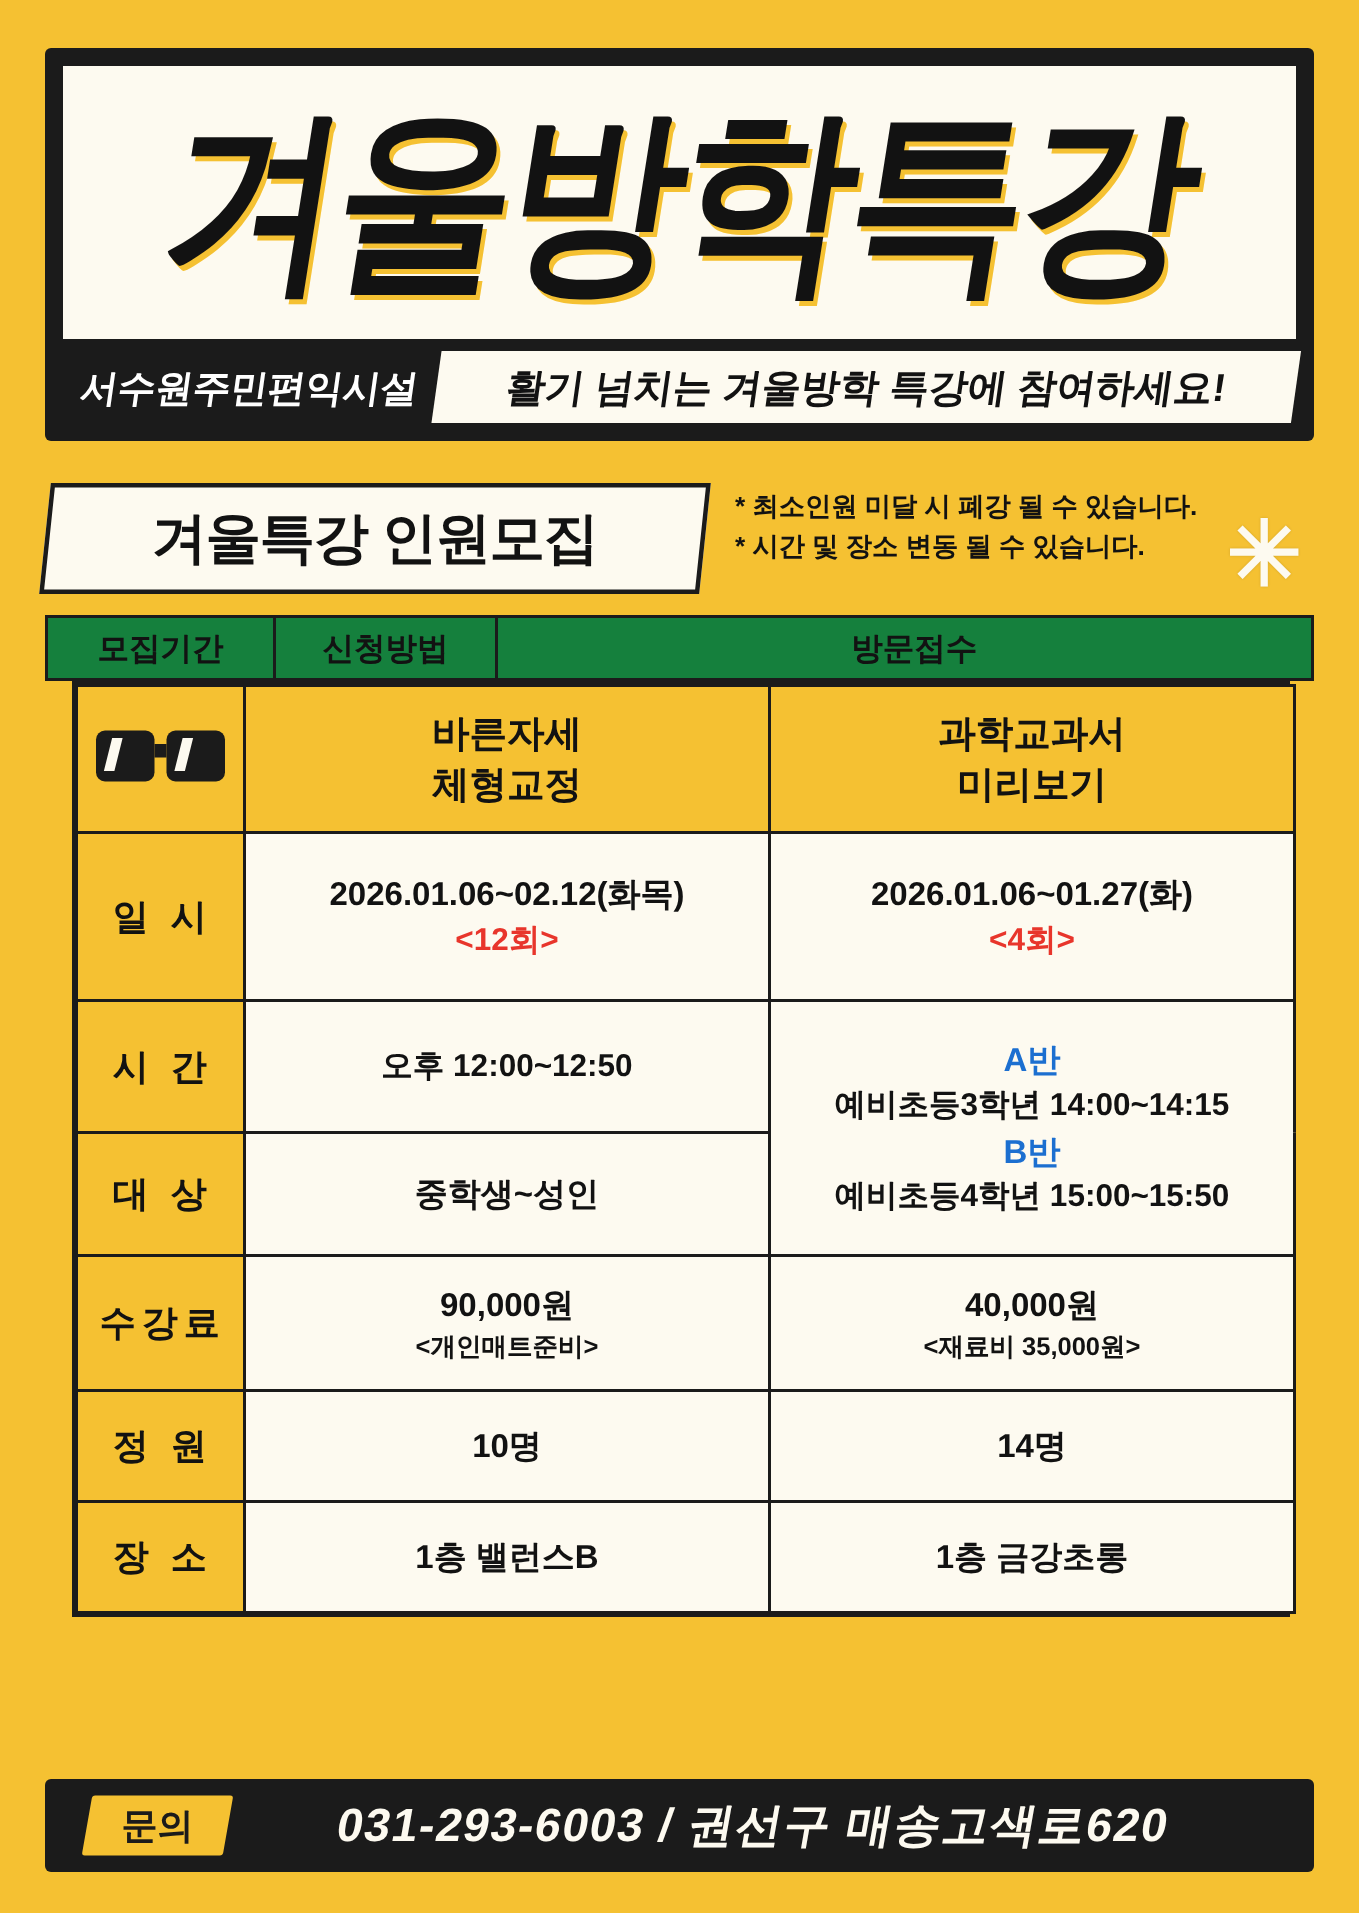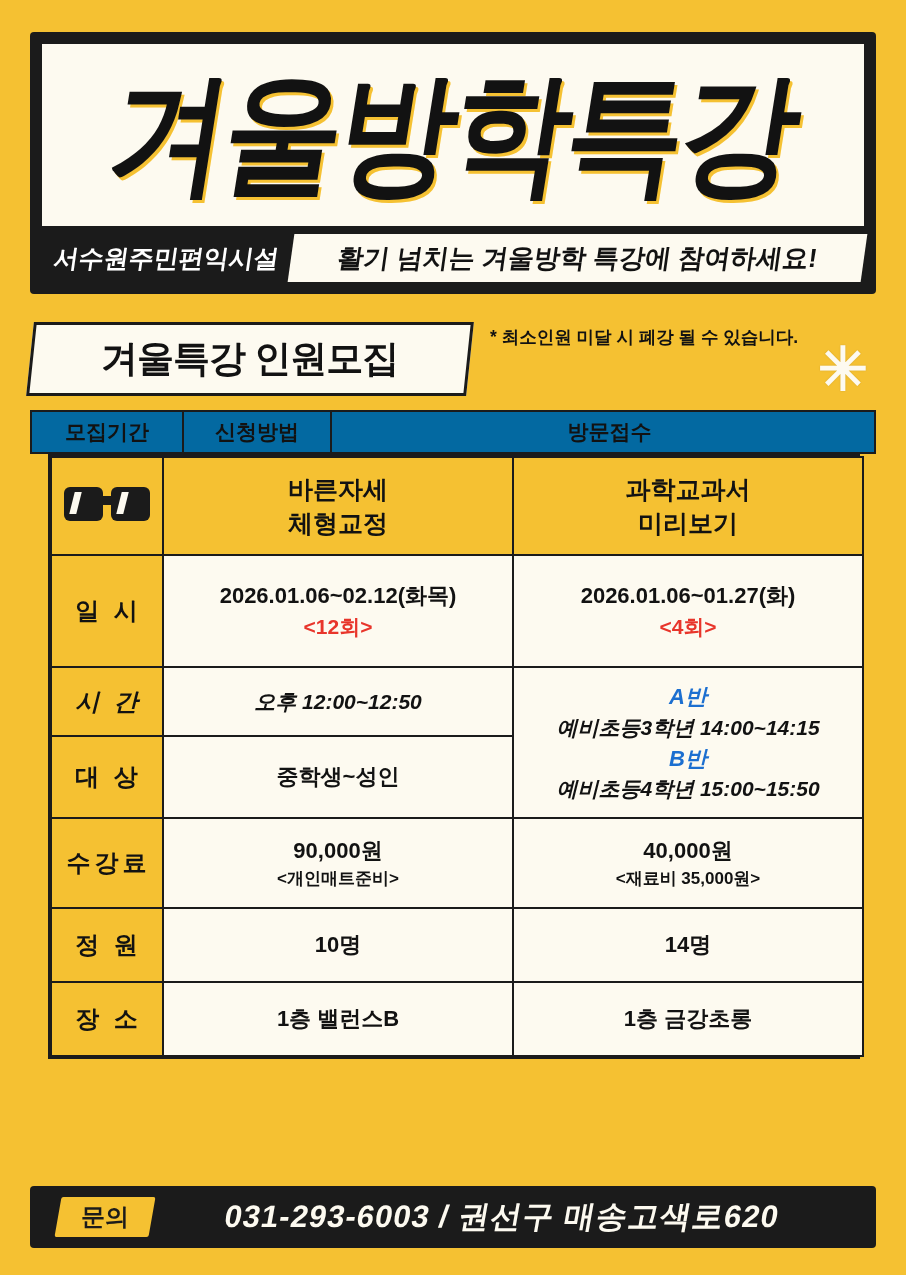--- a/index.html
+++ b/index.html
@@ -129,21 +129,21 @@
 
   
   .period-strip {
     position: absolute;
     left: 30px;
     top: 410px;
     width: 846px;
     height: 44px;
     display: flex;
     border: 2px solid #1b1b1b;
-    background: #0369a1;
+    background: #15803d;
   }
   .period-strip .cell {
     display: flex;
     align-items: center;
     justify-content: center;
     font-size: 21px;
     color: #121212;
     border-right: 2px solid #1b1b1b;
     white-space: nowrap;
   }
@@ -242,21 +242,21 @@
     font-size: 22px;
     font-weight: bold;
   }
   .sub-small {
     font-size: 17px;
     font-weight: bold;
   }
   .time-line { font-size: 21px; font-weight: bold; }
 
   .r-date td { height: 112px; }
-  .r-time td { height: 69px; font-style: italic; }
+  .r-time td { height: 88px; }
   .r-target td { height: 82px; }
   .r-fee td { height: 90px; }
   .r-cap td { height: 74px; }
   .r-place td { height: 74px; }
 
   
   .footer {
     position: absolute;
     left: 30px;
     top: 1186px;
@@ -310,20 +310,21 @@
         </div>
     </div>
   </div>
 
   <div class="recruit-band">
     <div class="recruit-title">
         <span>겨울특강 인원모집</span>
       </div>
     <div class="notes">
       <div class="note-line">* 최소인원 미달 시 폐강 될 수 있습니다.</div>
+      <div class="note-line">* 시간 및 장소 변동 될 수 있습니다.</div>
     </div>
     <div class="asterisk">✳</div>
   </div>
 
   <div class="period-strip">
     <div class="cell c1 lbl">모집기간</div>
     <div class="cell c3 lbl">신청방법</div>
     <div class="cell c4 lbl">방문접수</div>
   </div>
 

